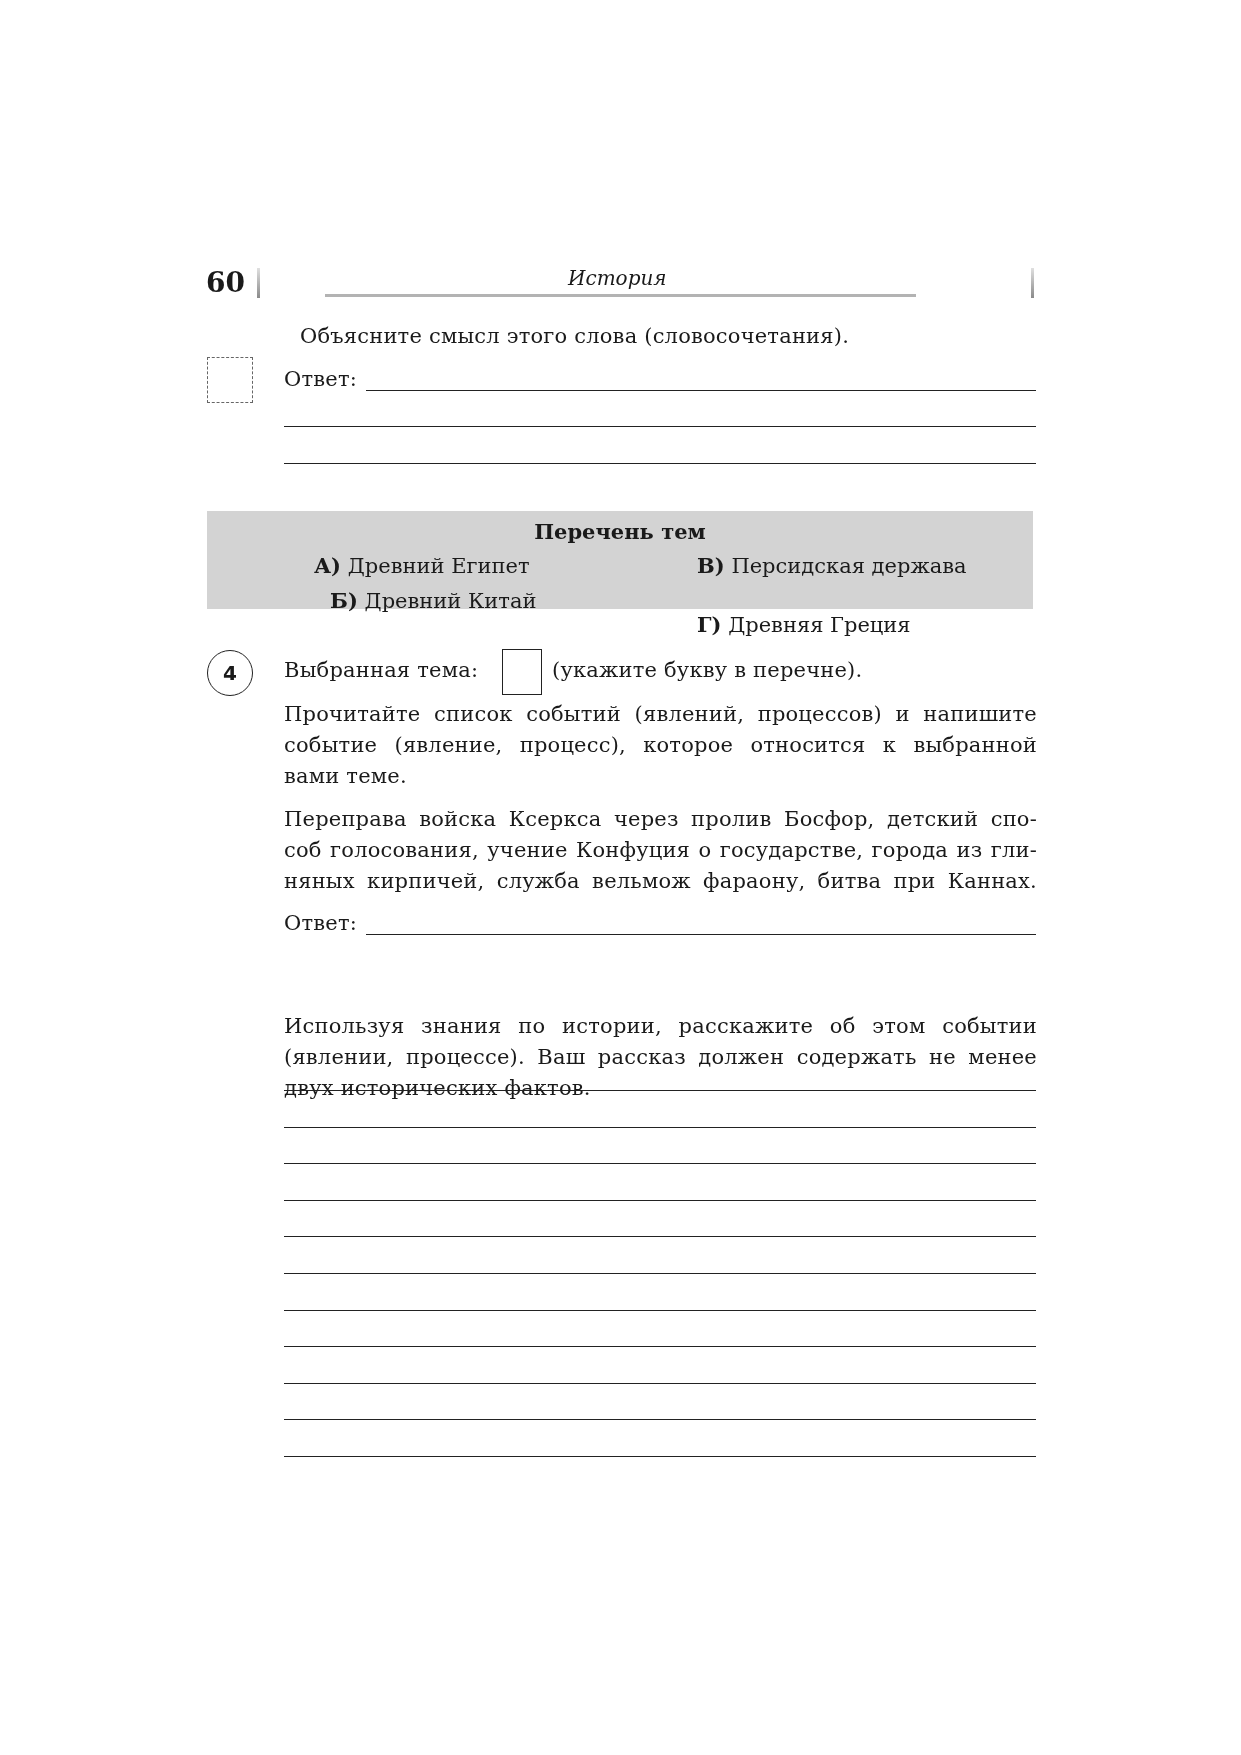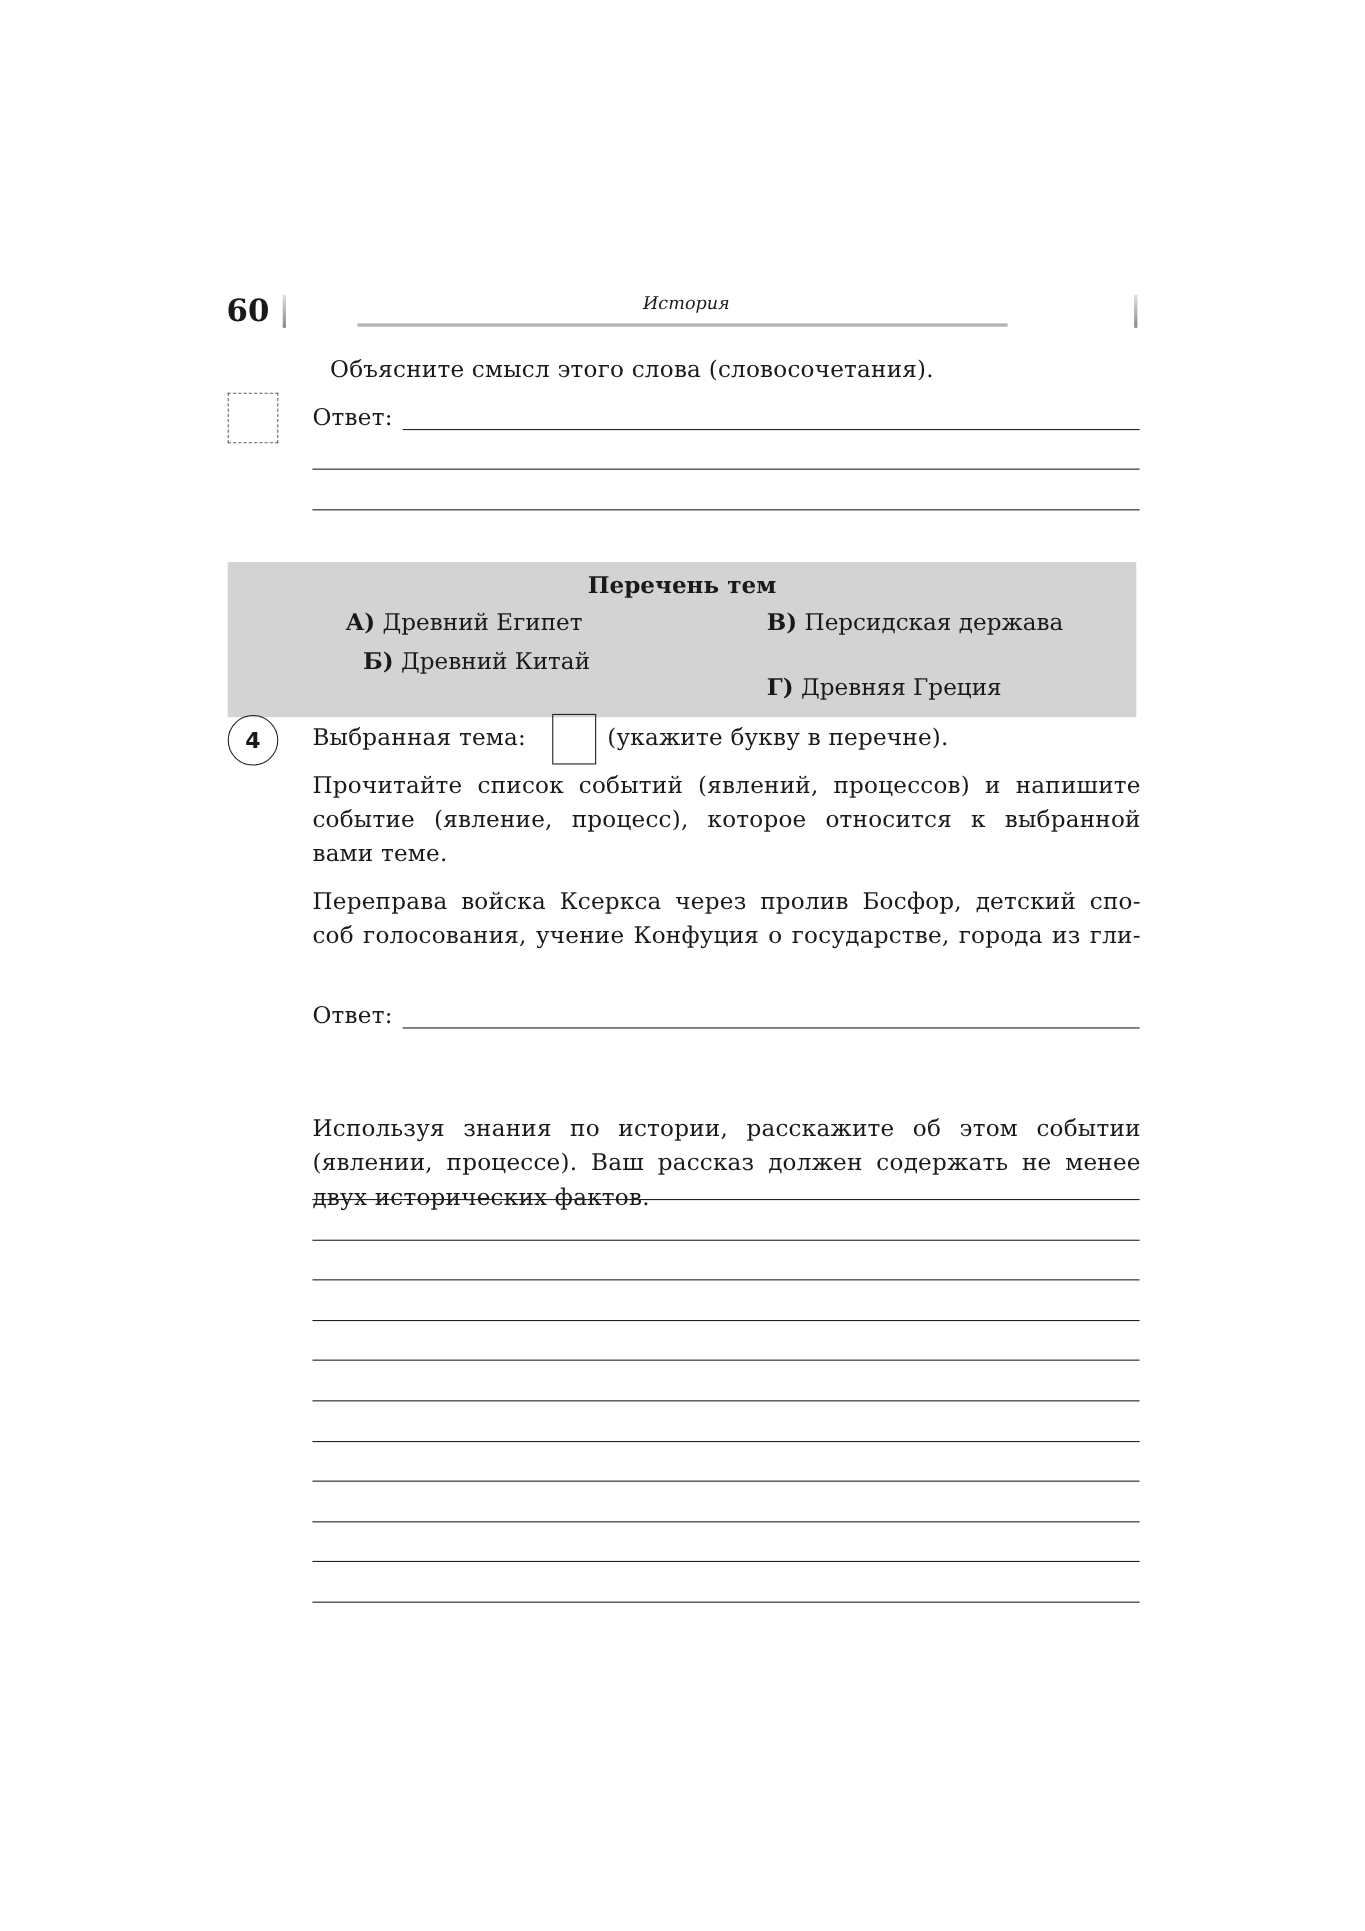--- a/index.html
+++ b/index.html
@@ -3,25 +3,25 @@
   <meta charset="utf-8">
   <style>
     html, body { margin: 0; padding: 0; background: #ffffff; }
     body { width: 1241px; height: 1755px; position: relative; overflow: hidden;
            font-family: "DejaVu Serif", "Liberation Serif", serif; color: #1a1a1a; }
     .abs { position: absolute; }
     .txt { font-size: 21px; line-height: 31px; white-space: nowrap; letter-spacing: 0.2px; }
     .justify-line { display: block; width: 753px; text-align: justify; text-align-last: justify; white-space: nowrap; }
     .page-number { left: 206px; top: 266px; font-size: 28px; font-weight: bold; font-family: "DejaVu Serif", serif; }
     .vbar { width: 3px; background: linear-gradient(#e0e0e0, #8a8a8a); }
-    .header-title { left: 544px; width: 160px; top: 266px; text-align: center; font-style: italic; font-size: 16px; }
+    .header-title { left: 568px; width: 160px; top: 266px; text-align: left; font-style: italic; font-size: 20px; }
     .header-rule { left: 325px; top: 294px; width: 591px; height: 3px; background: #b3b3b3; }
     .dashed-box { left: 207px; top: 357px; width: 44px; height: 44px; border: 1.5px dashed #666; }
     .rule { height: 0; border-top: 1.6px solid #222; }
-    .gray-box { left: 207px; top: 511px; width: 826px; height: 141px; background: #d3d3d3; }
+    .gray-box { left: 207px; top: 511px; width: 826px; height: 98px; background: #d3d3d3; }
     .topic-heading { left: 0; width: 826px; top: 8px; text-align: center; font-weight: bold; font-size: 21px; }
     .topic { font-size: 21px; white-space: nowrap; }
     .topic b { font-weight: bold; }
     .circle { left: 207px; top: 650px; width: 44px; height: 44px; border: 1.6px solid #222; border-radius: 50%;
               text-align: center; line-height: 44px; font-family: "DejaVu Sans", sans-serif; font-weight: bold; font-size: 20px; }
     .answer-box { left: 502px; top: 649px; width: 38px; height: 44px; border: 1.6px solid #222; }
     .italic { }
   </style>
 </head>
 <body>
@@ -66,20 +66,21 @@
 
 <div class="abs txt" style="left:284px; top:699px;">
   <span class="justify-line">Прочитайте список событий (явлений, процессов) и напишите</span>
   <span class="justify-line">событие (явление, процесс), которое относится к выбранной</span>
   <span style="display:block;">вами теме.</span>
 </div>
 
 <div class="abs txt italic" style="left:284px; top:804px;">
   <span class="justify-line">Переправа войска Ксеркса через пролив Босфор, детский спо-</span>
   <span class="justify-line">соб голосования, учение Конфуция о государстве, города из гли-</span>
+  <span class="justify-line">няных кирпичей, служба вельмож фараону, битва при Каннах.</span>
 </div>
 
 <div class="abs txt" style="left:284px; top:908px;">Ответ:</div>
 <div class="abs rule" style="left:366px; top:934px; width:670px;"></div>
 
 <div class="abs txt" style="left:284px; top:963px;margin-top:48px;">
   <span class="justify-line">Используя знания по истории, расскажите об этом событии</span>
   <span class="justify-line">(явлении, процессе). Ваш рассказ должен содержать не менее</span>
   <span style="display:block;">двух исторических фактов.</span>
 </div>

